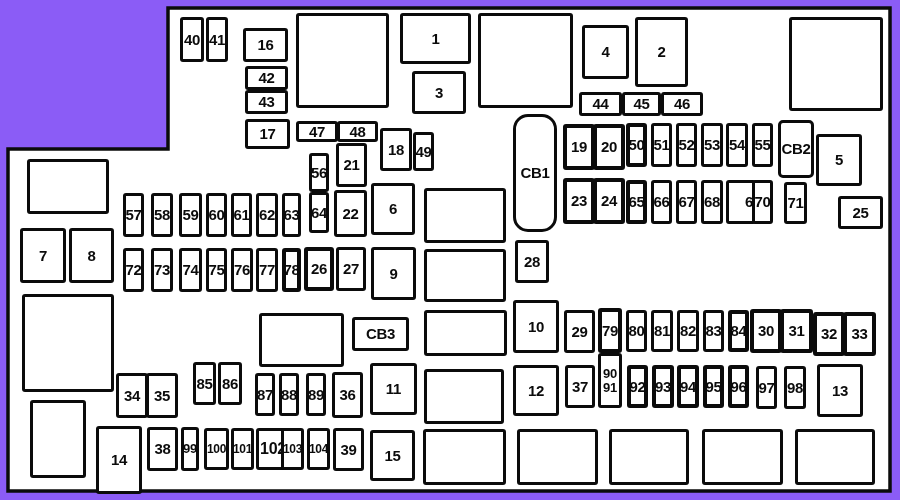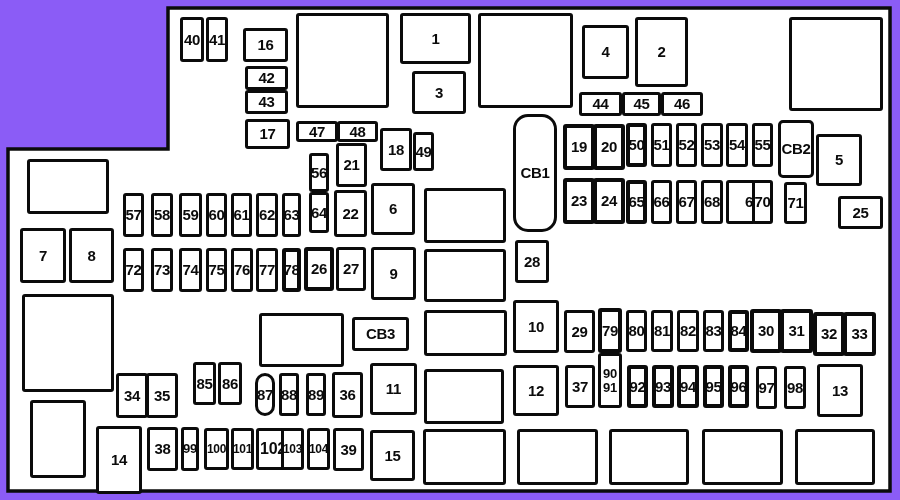--- a/index.html
+++ b/index.html
@@ -98,21 +98,21 @@
       <div class="box" style="left: 424px; top: 369px; width: 80px; height: 55px;"></div>
       <div class="box" style="left: 515px; top: 240px; width: 34px; height: 43px;">28</div>
       <div class="box" style="left: 22px; top: 294px; width: 92px; height: 98px;"></div>
       <div class="box" style="left: 30px; top: 400px; width: 56px; height: 78px;"></div>
       <div class="box" style="left: 259px; top: 313px; width: 85px; height: 54px;"></div>
       <div class="box" style="left: 352px; top: 317px; width: 57px; height: 34px;">CB3</div>
       <div class="box" style="left: 116px; top: 373px; width: 32px; height: 45px;">34</div>
       <div class="box" style="left: 146px; top: 373px; width: 32px; height: 45px;">35</div>
       <div class="box" style="left: 193px; top: 362px; width: 23px; height: 43px;">85</div>
       <div class="box" style="left: 218px; top: 362px; width: 24px; height: 43px;">86</div>
-      <div class="box" style="left: 255px; top: 373px; width: 20px; height: 43px; border-radius: 10px;">87</div>
+      <div class="box" style="left: 255px; top: 373px; width: 20px; height: 43px;">87</div>
       <div class="box" style="left: 279px; top: 373px; width: 20px; height: 43px;">88</div>
       <div class="box" style="left: 306px; top: 373px; width: 20px; height: 43px;">89</div>
       <div class="box" style="left: 332px; top: 372px; width: 31px; height: 46px;">36</div>
       <div class="box" style="left: 370px; top: 363px; width: 47px; height: 52px;">11</div>
       <div class="box" style="left: 513px; top: 300px; width: 46px; height: 53px;">10</div>
       <div class="box" style="left: 564px; top: 310px; width: 31px; height: 43px;">29</div>
       <div class="box bold" style="left: 598px; top: 308px; width: 24px; height: 45px;">79</div>
       <div class="box" style="left: 626px; top: 310px; width: 21px; height: 42px;">80</div>
       <div class="box" style="left: 651px; top: 310px; width: 22px; height: 42px;">81</div>
       <div class="box" style="left: 677px; top: 310px; width: 22px; height: 42px;">82</div>

